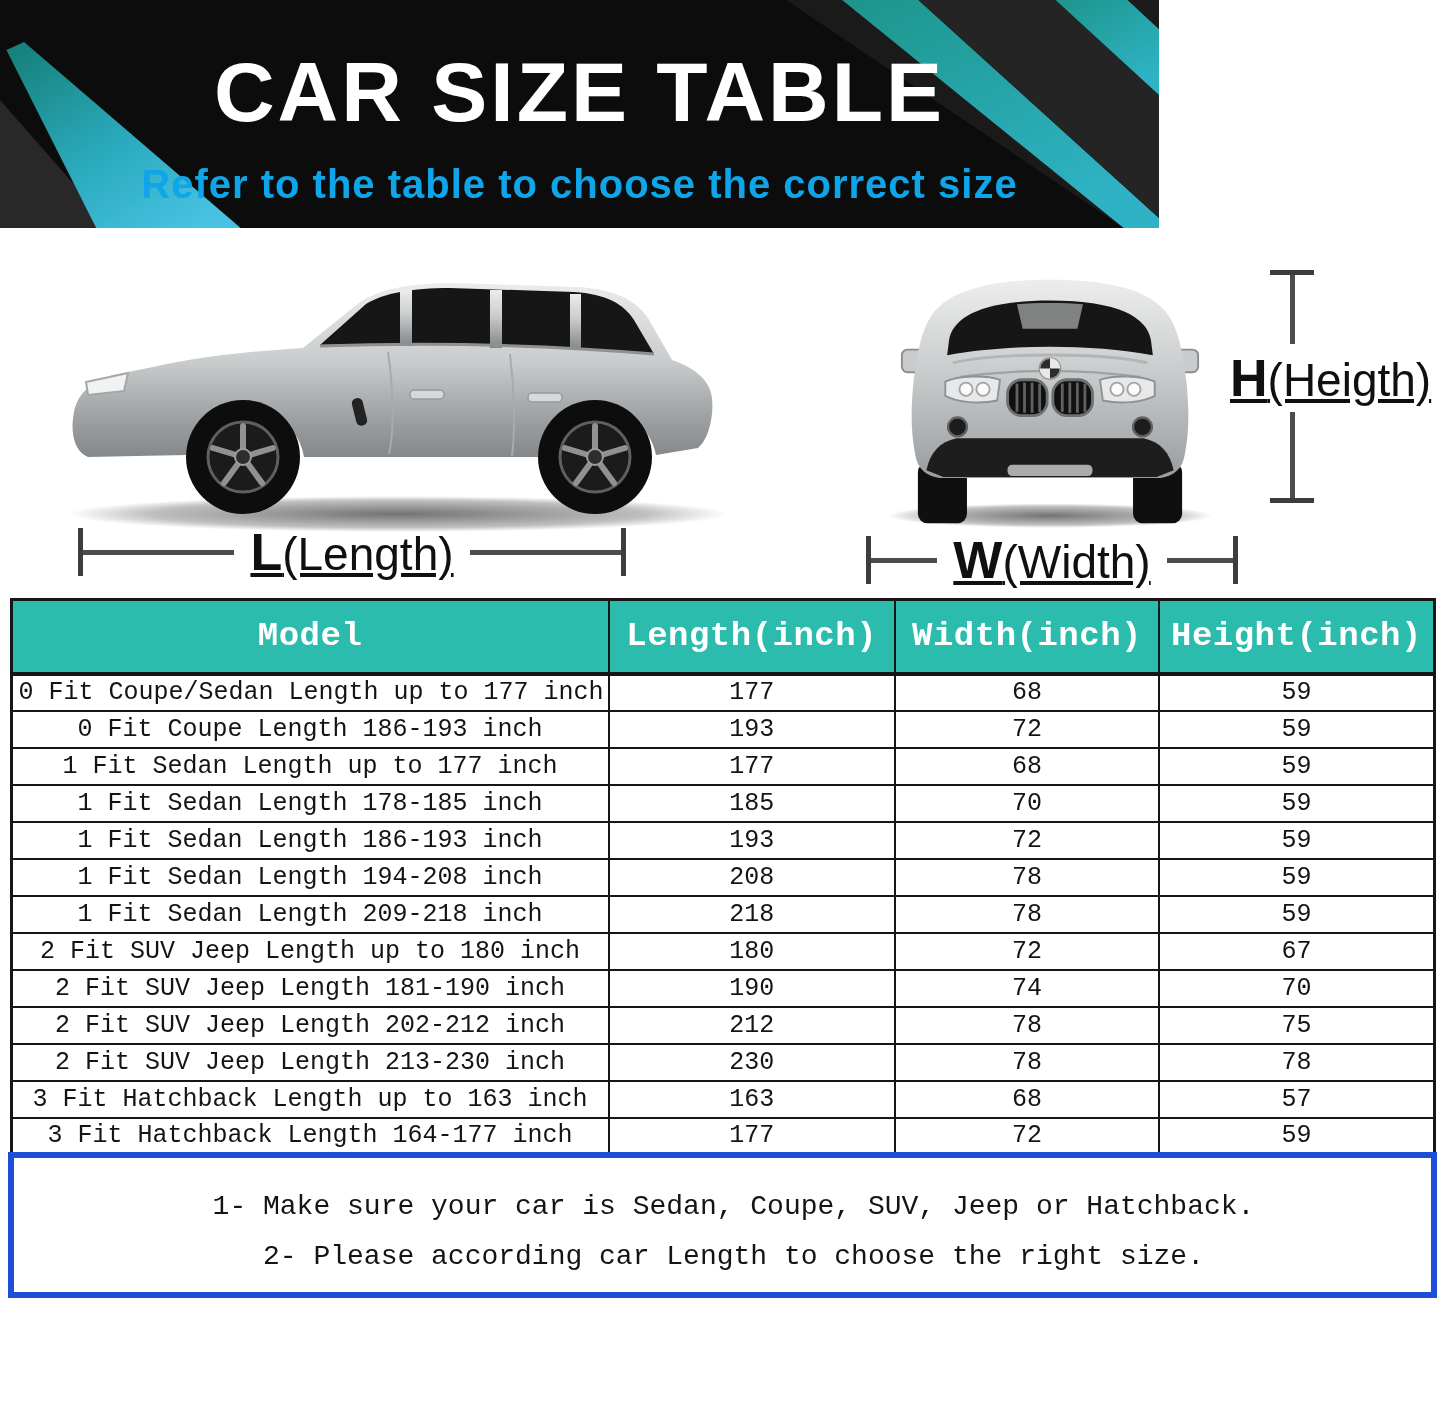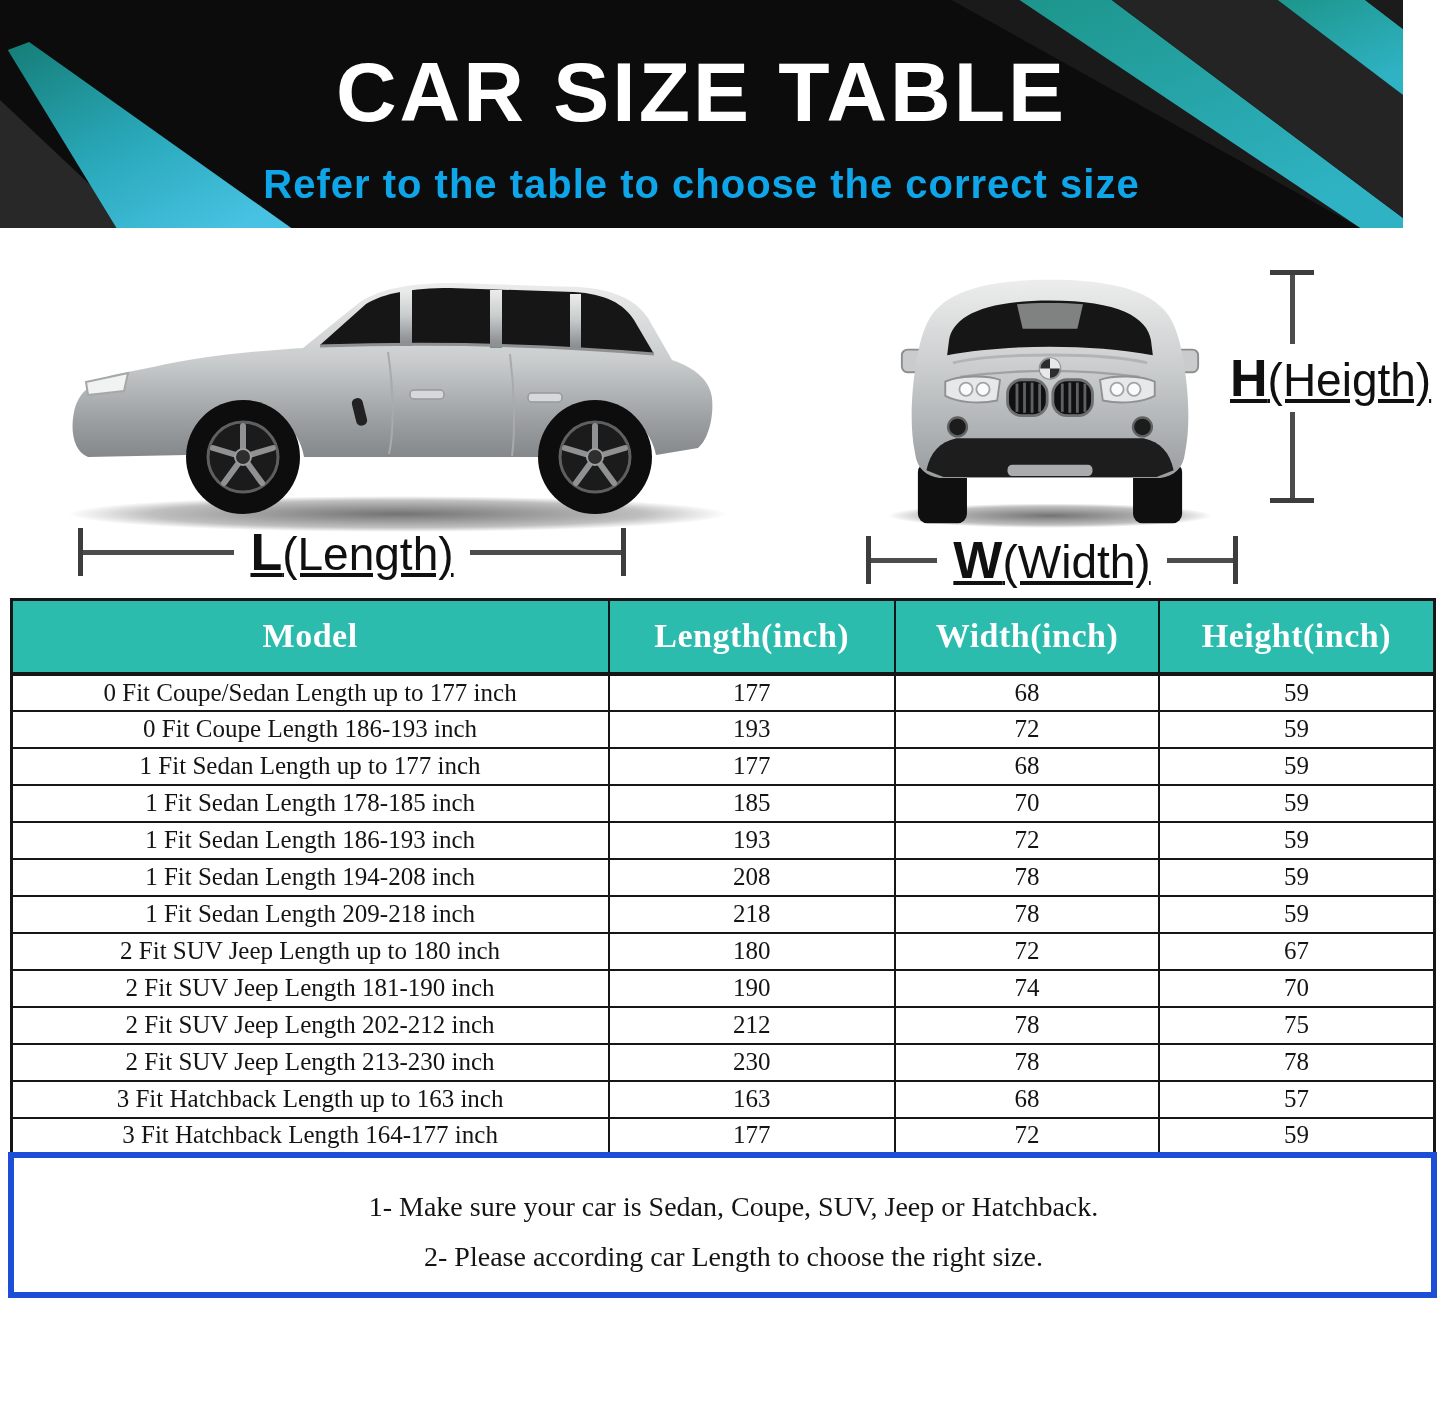--- a/index.html
+++ b/index.html
@@ -4,21 +4,21 @@
 <style>
   * { margin:0; padding:0; box-sizing:border-box; }
   html,body { background:#fff; }
   .page {
     position:relative; width:1445px; height:1423px; margin:0 auto;
     background:#fff; overflow:hidden;
     font-family:"Liberation Sans", sans-serif;
   }
 
   
-  .banner { position:absolute; left:0; top:0; width:1403px; height:228px; background:#0c0c0c; overflow:hidden; }
+  .banner { position:absolute; left:0; top:0; width:1159px; height:228px; background:#0c0c0c; overflow:hidden; }
   .banner-bg { position:absolute; left:0; top:0; width:100%; height:100%; }
   .banner-title {
     position:absolute; left:0; top:44px; width:100%;
     text-align:center; color:#fff; font-size:84px; font-weight:700;
     letter-spacing:3px; white-space:nowrap;
     font-family:"Liberation Sans", sans-serif;
   }
   .banner-subtitle {
     position:absolute; left:0; top:162px; width:100%;
     text-align:center; color:#0ea5e9; font-size:40px; font-weight:700;
@@ -46,21 +46,21 @@
   .dim-label-h {
     position:absolute; left:1224px; top:116px; z-index:2;
     background:#fff; padding:4px 6px;
   }
 
   
   .size-table {
     position:absolute; left:8px; top:598px; width:1429px;
     border-collapse:collapse; table-layout:fixed;
     border:3px solid #161616;
-    font-family:Liberation Serif, serif;
+    font-family:Liberation Mono, monospace;
   }
   .size-table col.c-model  { width:42.0%; }
   .size-table col.c-length { width:20.1%; }
   .size-table col.c-width  { width:18.6%; }
   .size-table col.c-height { width:19.3%; }
   .size-table th {
     background:var(--accent, #2CBCAD); color:#fff;
     font-size:34px; font-weight:700; height:74px;
     border:2px solid #161616; border-bottom:4px solid #161616;
     letter-spacing:0.5px;

